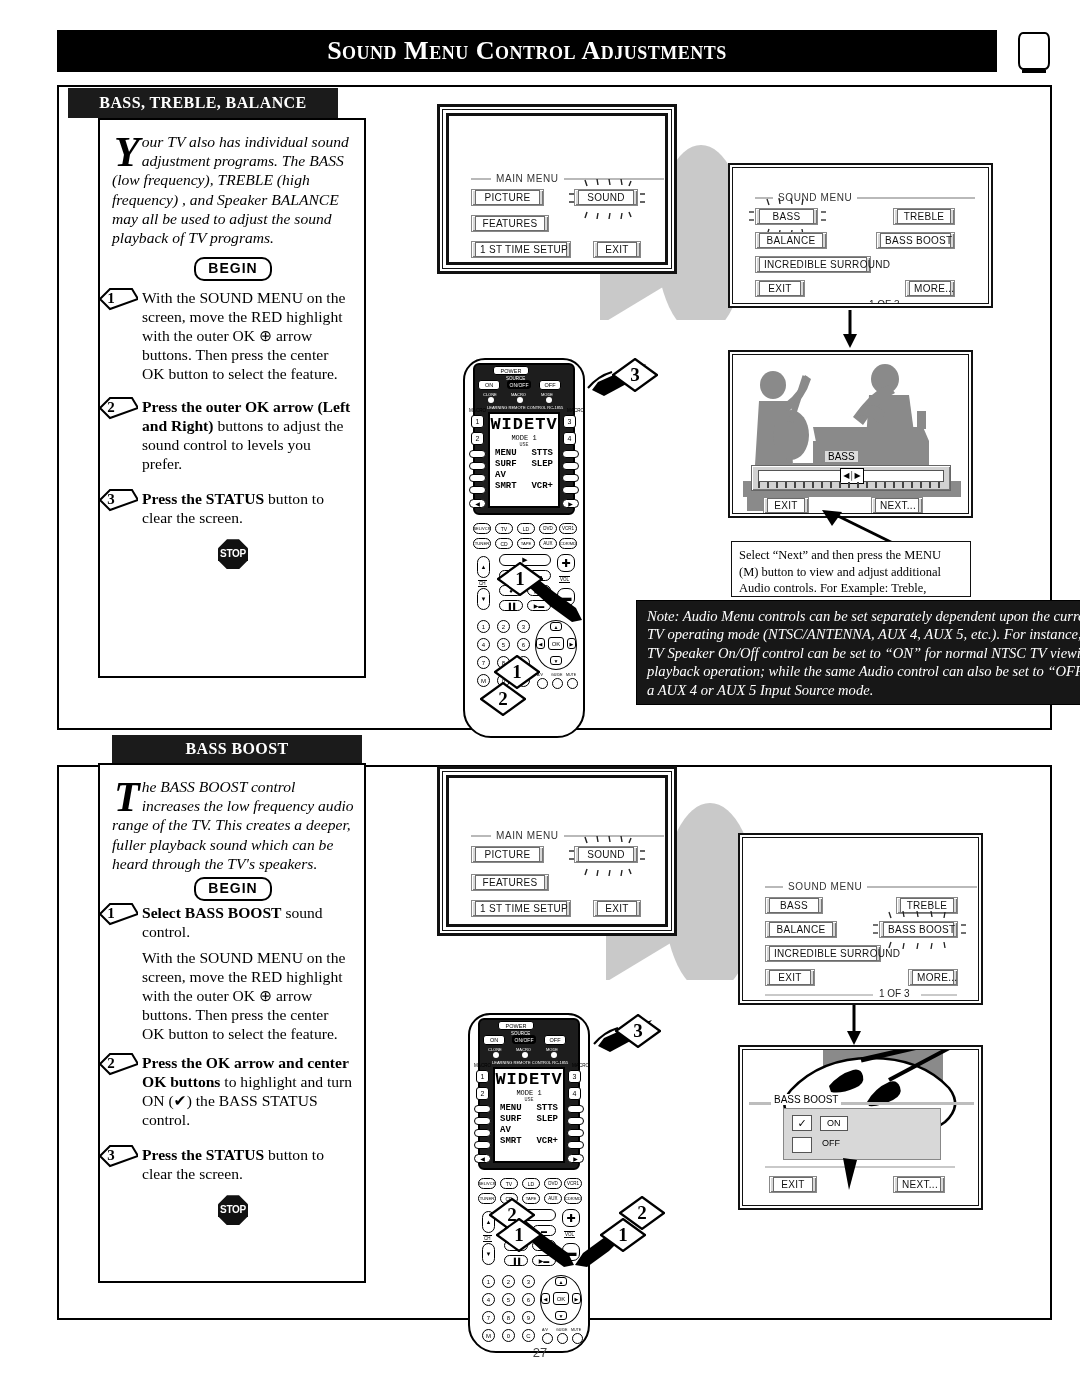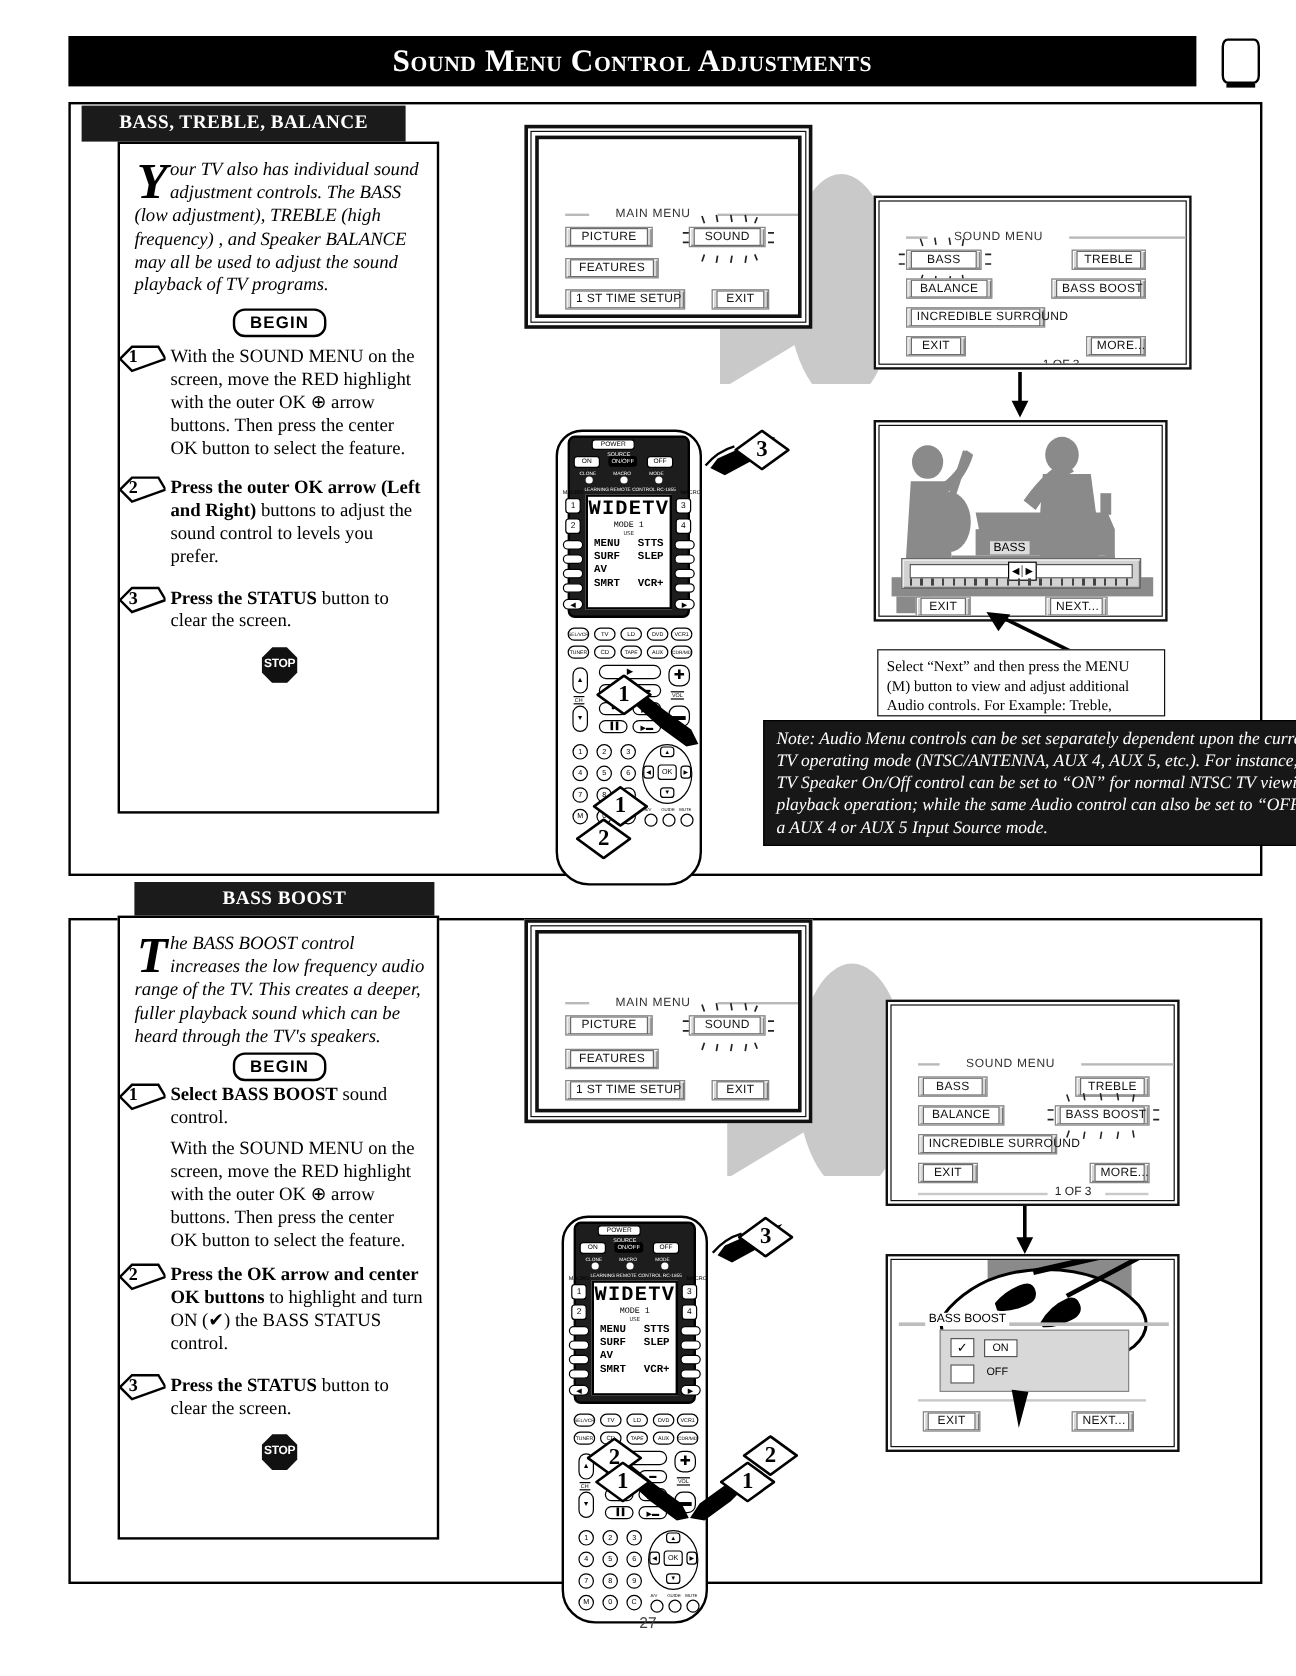--- a/index.html
+++ b/index.html
@@ -107,21 +107,21 @@
 
   
   .tvbox { position:absolute; background:#fff; }
   .tvbox .outer { position:absolute; inset:0; border:3px solid #111; background:#fff; }
   .tvbox .mid   { position:absolute; inset:5px; border:1px solid #111; }
   .tvbox .inner { position:absolute; inset:9px; border:3px solid #111; background:#fff; overflow:hidden; }
   .tvbox.plain .outer { border:2px solid #111; }
   .tvbox.plain .inner { inset:4px; border:1px solid #111; }
 
   .menu-title-row {
-    position:absolute; display:flex; align-items:center; gap:22px;
+    position:absolute; display:flex; align-items:center; gap:5px;
     font-family:"Liberation Sans", sans-serif; font-size:10px; color:#333;
     letter-spacing:.6px; white-space:nowrap;
   }
   .menu-title-row .rule { height:2px; background:#b9b9b9; }
 
   .mbtn {
     position:absolute;
     font-family:"Liberation Sans", sans-serif; font-size:10px;
     color:#111; letter-spacing:.3px; white-space:nowrap;
     background:#d8d8d8;
@@ -376,21 +376,21 @@
 <div class="callout" style="left:731px;top:541px;width:240px;height:56px;">
   <span>Select “Next” and then press the MENU (M) button to view and adjust additional Audio controls. For Example: Treble, Balance, etc.</span>
 </div>
 
 <div class="notebox" style="left:636px;top:600px;width:488px;height:105px;font-style:italic;">
   <span>Note: Audio Menu controls can be set separately dependent upon the current TV operating mode (NTSC/ANTENNA, AUX 4, AUX 5, etc.). For instance, the TV Speaker On/Off control can be set to “ON” for normal NTSC TV viewing playback operation; while the same Audio control can also be set to “OFF” in a AUX 4 or AUX 5 Input Source mode.</span>
 </div>
 
 <div class="textcol" id="textcol-bass">
   <p class="intro">
-    <span class="dropcap">Y</span><span>our TV also has individual sound adjustment controls. The BASS (low adjustment), TREBLE (high frequency) , and Speaker BALANCE may all be used to adjust the sound playback of TV programs.</span>
+    <span class="dropcap">Y</span><span>our TV also has individual sound adjustment programs. The BASS (low frequency), TREBLE (high frequency) , and Speaker BALANCE may all be used to adjust the sound playback of TV programs.</span>
   </p>
   <div class="begin-wrap">
     <span class="begin">BEGIN</span>
   </div>
 
   <div class="step">
     <div class="num">
       <svg width="40" height="24" viewBox="0 0 40 24">
           <path d="M2 12 L12 2 L34 2 L40 12 L12 22 Z" fill="#fff" stroke="#000" stroke-width="2"></path>
         </svg>

